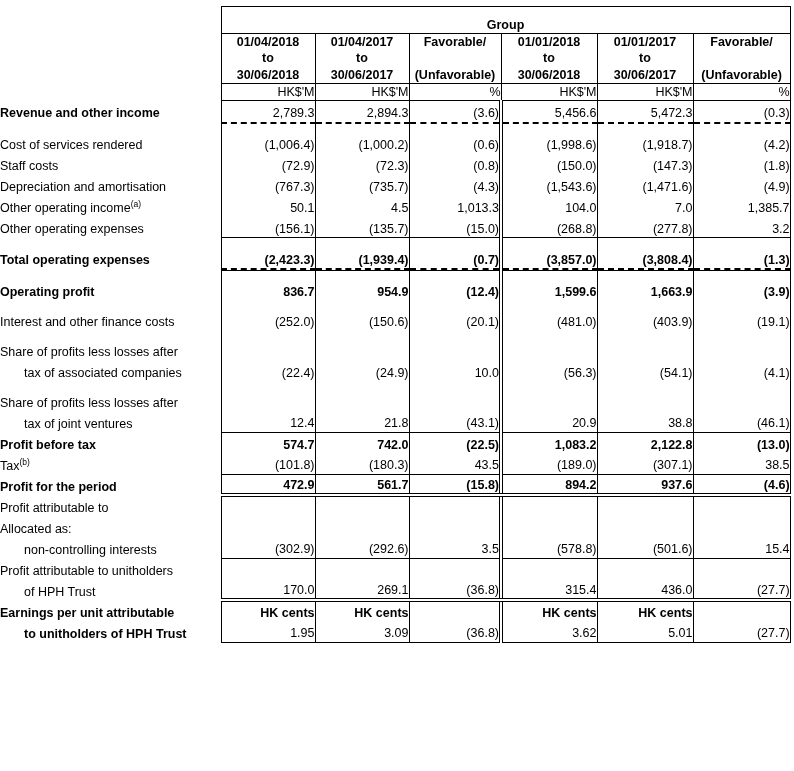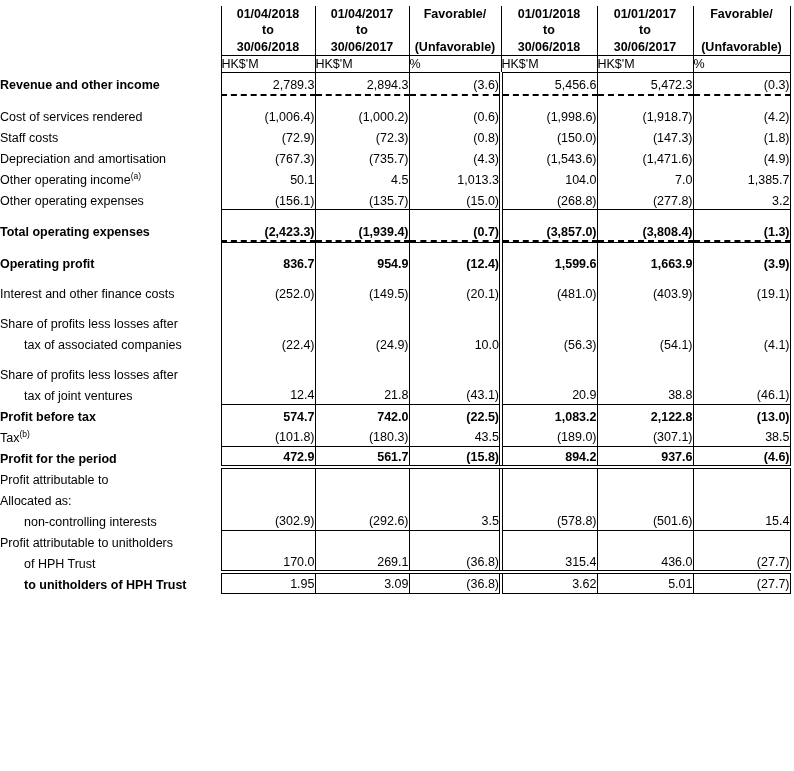--- a/index.html
+++ b/index.html
@@ -80,21 +80,21 @@
     text-align: center;
     font-weight: bold;
     border-left: 1.6px solid #000;
     border-right: 1.6px solid #000;
     border-bottom: 1.6px solid #000;
     padding: 5px 4px 6px 4px;
     line-height: 1.55;
     vertical-align: middle;
   }
   .hdr-unit {
-    text-align: left;
+    text-align: right;
     border-left: 1.6px solid #000;
     border-right: 1.6px solid #000;
     border-bottom: 1.6px solid #000;
     padding: 3px 4px 3px 4px;
     vertical-align: middle;
   }
   .hdr-blank { border: none; }
   .botline   { border-bottom: 1.6px solid #000; margin-left: 29px; }
   .dash-bottom { border-bottom: 2.2px dashed #000; }
   .dbl-bottom  { border-bottom: 4.5px double #000; }
@@ -117,20 +117,24 @@
       <col class="c-label">
         <col class="c-num">
         <col class="c-num">
         <col class="c-pct">
       <col class="c-num2">
         <col class="c-num2">
         <col class="c-pct2">
     </colgroup>
     <tbody>
 
+      <tr>
+        <td class="hdr-blank"></td>
+        <td class="hdr-group" colspan="6">Group</td>
+      </tr>
 
       <tr>
         <td class="hdr-blank"></td>
         <td class="hdr-period">
           <span>01/04/2018</span><br>
           <span>to</span><br>
           <span>30/06/2018</span>
         </td>
         <td class="hdr-period">
           <span>01/04/2017</span><br>
@@ -315,21 +319,21 @@
         <td class="num spacer-cell"></td>
         <td class="num spacer-cell gsep-left"></td>
         <td class="num spacer-cell gsep-right"></td>
         <td class="num spacer-cell"></td>
         <td class="num spacer-cell"></td>
       </tr>
 
       <tr class="rowh">
         <td class="lbl">Interest and other finance costs</td>
         <td class="num">(252.0)</td>
-        <td class="num">(149.5)</td>
+        <td class="num">(150.6)</td>
         <td class="num gsep-left">(20.1)</td>
         <td class="num gsep-right">(481.0)</td>
         <td class="num">(403.9)</td>
         <td class="num">(19.1)</td>
       </tr>
 
       <tr>
         <td class="spacer-cell"></td>
         <td class="num spacer-cell"></td>
         <td class="num spacer-cell"></td>
@@ -458,20 +462,29 @@
       <tr class="rowh">
         <td class="lbl ind">of HPH Trust</td>
         <td class="num dbl-bottom">170.0</td>
         <td class="num dbl-bottom">269.1</td>
         <td class="num dbl-bottom gsep-left">(36.8)</td>
         <td class="num dbl-bottom gsep-right">315.4</td>
         <td class="num dbl-bottom">436.0</td>
         <td class="num dbl-bottom">(27.7)</td>
       </tr>
 
+      <tr class="rowh">
+        <td class="lbl b">Earnings per unit attributable</td>
+        <td class="num b">HK cents</td>
+        <td class="num b">HK cents</td>
+        <td class="num b gsep-left"></td>
+        <td class="num b gsep-right">HK cents</td>
+        <td class="num b">HK cents</td>
+        <td class="num b"></td>
+      </tr>
 
       <tr class="rowh">
         <td class="lbl b ind">to unitholders of HPH Trust</td>
         <td class="num botline">1.95</td>
         <td class="num botline">3.09</td>
         <td class="num botline gsep-left">(36.8)</td>
         <td class="num botline gsep-right">3.62</td>
         <td class="num botline">5.01</td>
         <td class="num botline">(27.7)</td>
       </tr>

